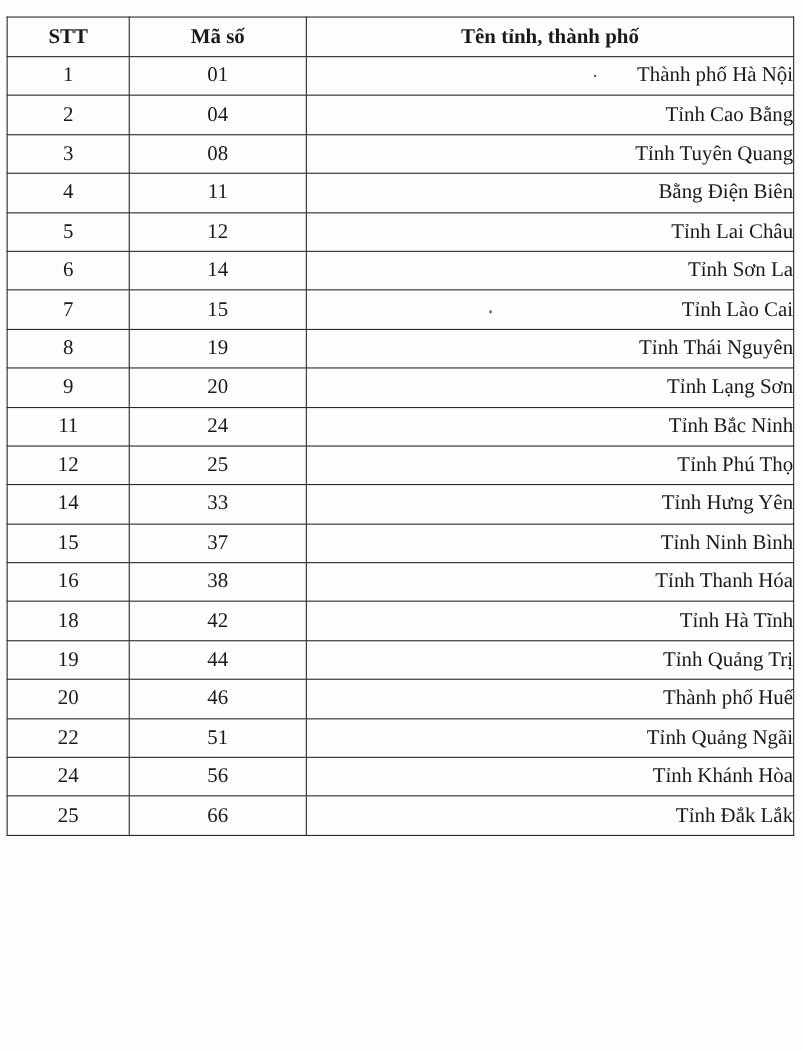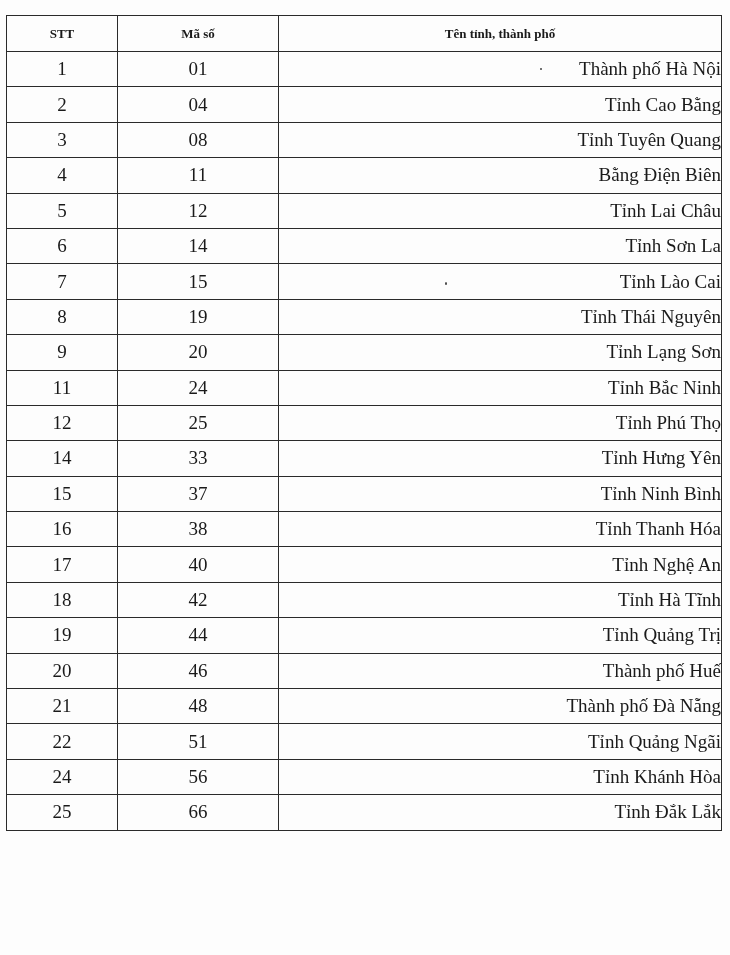--- a/index.html
+++ b/index.html
@@ -34,21 +34,21 @@
       border: 1.5px solid #2a2a2a;
       height: 34.4px;
       padding: 0;
       font-size: 19px;
       line-height: 20px;
       vertical-align: middle;
     }
     table.provinces th {
       font-weight: bold;
       text-align: center;
-      font-size: 13px;
+      font-size: 19px;
       height: 35px;
       margin-left: 20px;
     }
     col.c-stt { width: 111px; }
     col.c-code { width: 161px; }
     col.c-name { width: 443px; }
     td.stt, td.code { text-align: center; }
     td.name { text-align: right; padding-left: 10px; }
     .speck {
       position: absolute;
@@ -138,43 +138,33 @@
           <td class="stt">15</td>
           <td class="code">37</td>
           <td class="name">Tỉnh Ninh Bình</td>
         </tr>
         <tr>
           <td class="stt">16</td>
           <td class="code">38</td>
           <td class="name">Tỉnh Thanh Hóa</td>
         </tr>
         <tr>
-          <td class="stt">17</td>
-          <td class="code">40</td>
-          <td class="name">Tỉnh Nghệ An</td>
-        </tr>
-        <tr>
           <td class="stt">18</td>
           <td class="code">42</td>
           <td class="name">Tỉnh Hà Tĩnh</td>
         </tr>
         <tr>
           <td class="stt">19</td>
           <td class="code">44</td>
           <td class="name">Tỉnh Quảng Trị</td>
         </tr>
         <tr>
           <td class="stt">20</td>
           <td class="code">46</td>
           <td class="name">Thành phố Huế</td>
-        </tr>
-        <tr>
-          <td class="stt">21</td>
-          <td class="code">48</td>
-          <td class="name">Thành phố Đà Nẵng</td>
         </tr>
         <tr>
           <td class="stt">22</td>
           <td class="code">51</td>
           <td class="name">Tỉnh Quảng Ngãi</td>
         </tr>
         <tr>
           <td class="stt">24</td>
           <td class="code">56</td>
           <td class="name">Tỉnh Khánh Hòa</td>

